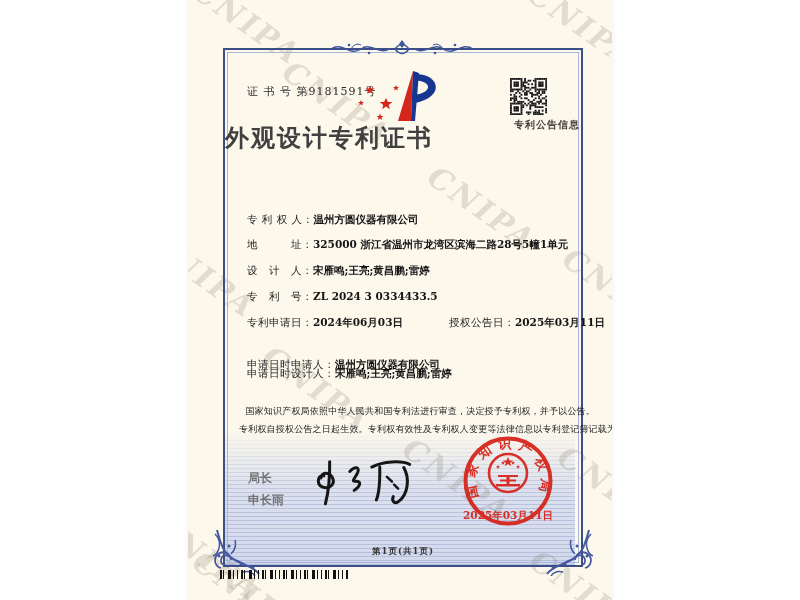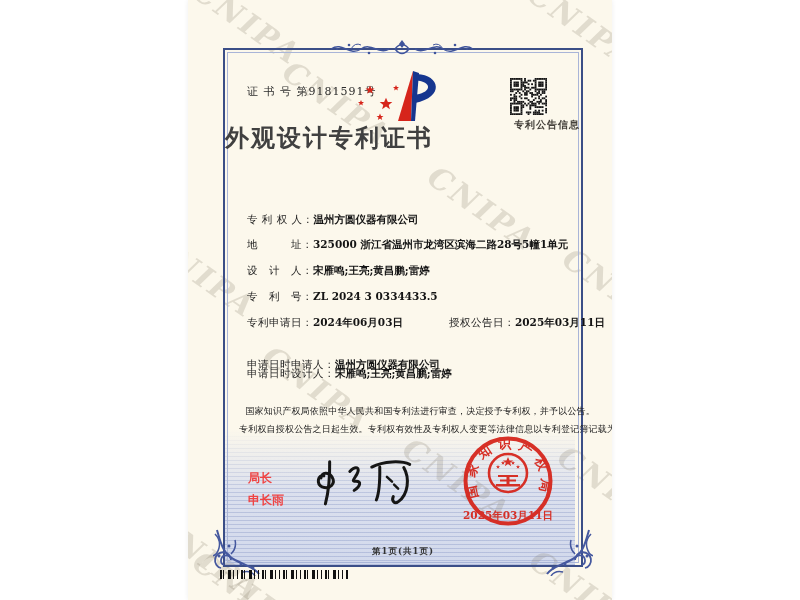--- a/index.html
+++ b/index.html
@@ -48,21 +48,21 @@
   .qr-label{position:absolute;left:255px;top:68px;width:100px;text-align:right;
     font-size:10px;font-weight:bold;color:#44403a;letter-spacing:1px;}
   .title{position:absolute;left:0;top:72px;width:100%;text-align:left;
     font-size:24px;font-weight:bold;color:#404040;letter-spacing:2px;}
   .row{position:absolute;left:22px;width:320px;font-size:10.5px;color:#1d1d1d;white-space:nowrap;}
   .row .lbl{letter-spacing:.5px;}
   .row .val{font-weight:bold;color:#141414;}
   .pair2{position:absolute;left:202px;top:0;white-space:nowrap;}
   .legal{position:absolute;left:14px;width:100%;text-align:right;font-size:9px;color:#222;
     letter-spacing:.2px;white-space:nowrap;}
-  .signer{position:absolute;left:23px;font:bold 12px "DejaVu Sans","Liberation Sans",sans-serif;color:#ef4444;}
+  .signer{position:absolute;left:23px;font:bold 12px "DejaVu Sans","Liberation Sans",sans-serif;color:#737373;}
   .signature{position:absolute;left:85px;top:403px;}
   .seal{position:absolute;left:208px;top:356px;z-index:5;opacity:.94;}
   .footer{position:absolute;left:0;top:496px;width:100%;text-align:center;
     font-size:8.5px;color:#333;letter-spacing:1px;font-weight:bold;}
   .flourish{position:absolute;top:478px;z-index:6;}
   .flourish.left{left:-12px;}
   .flourish.right{right:-12px;transform:scaleX(-1);}
   .barcode{
     position:absolute;left:32px;top:570px;width:128px;height:9px;z-index:4;
     background:repeating-linear-gradient(90deg,

